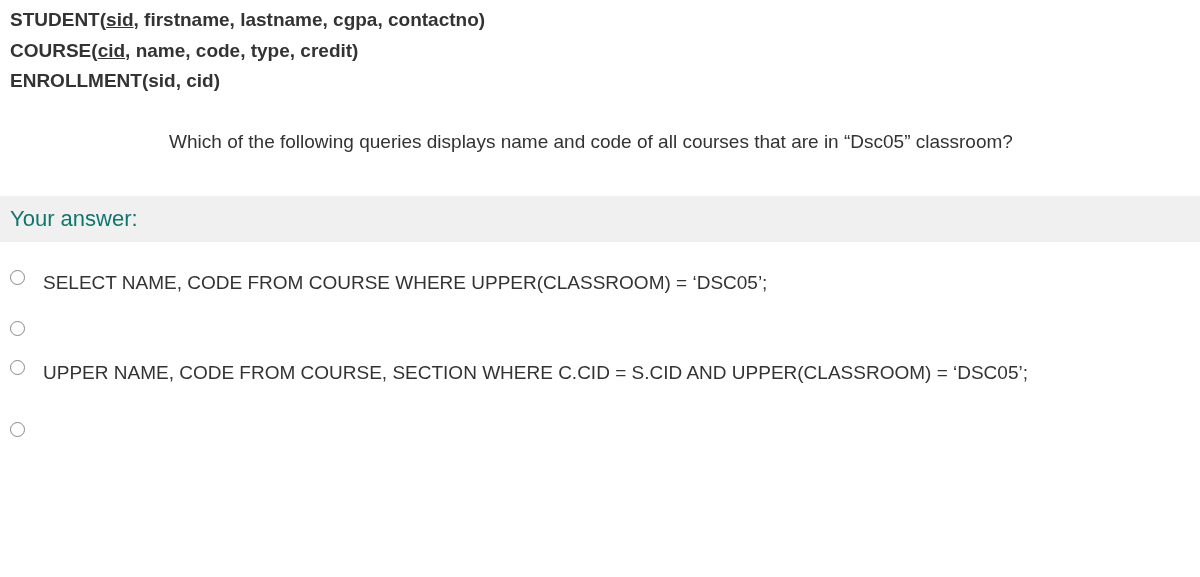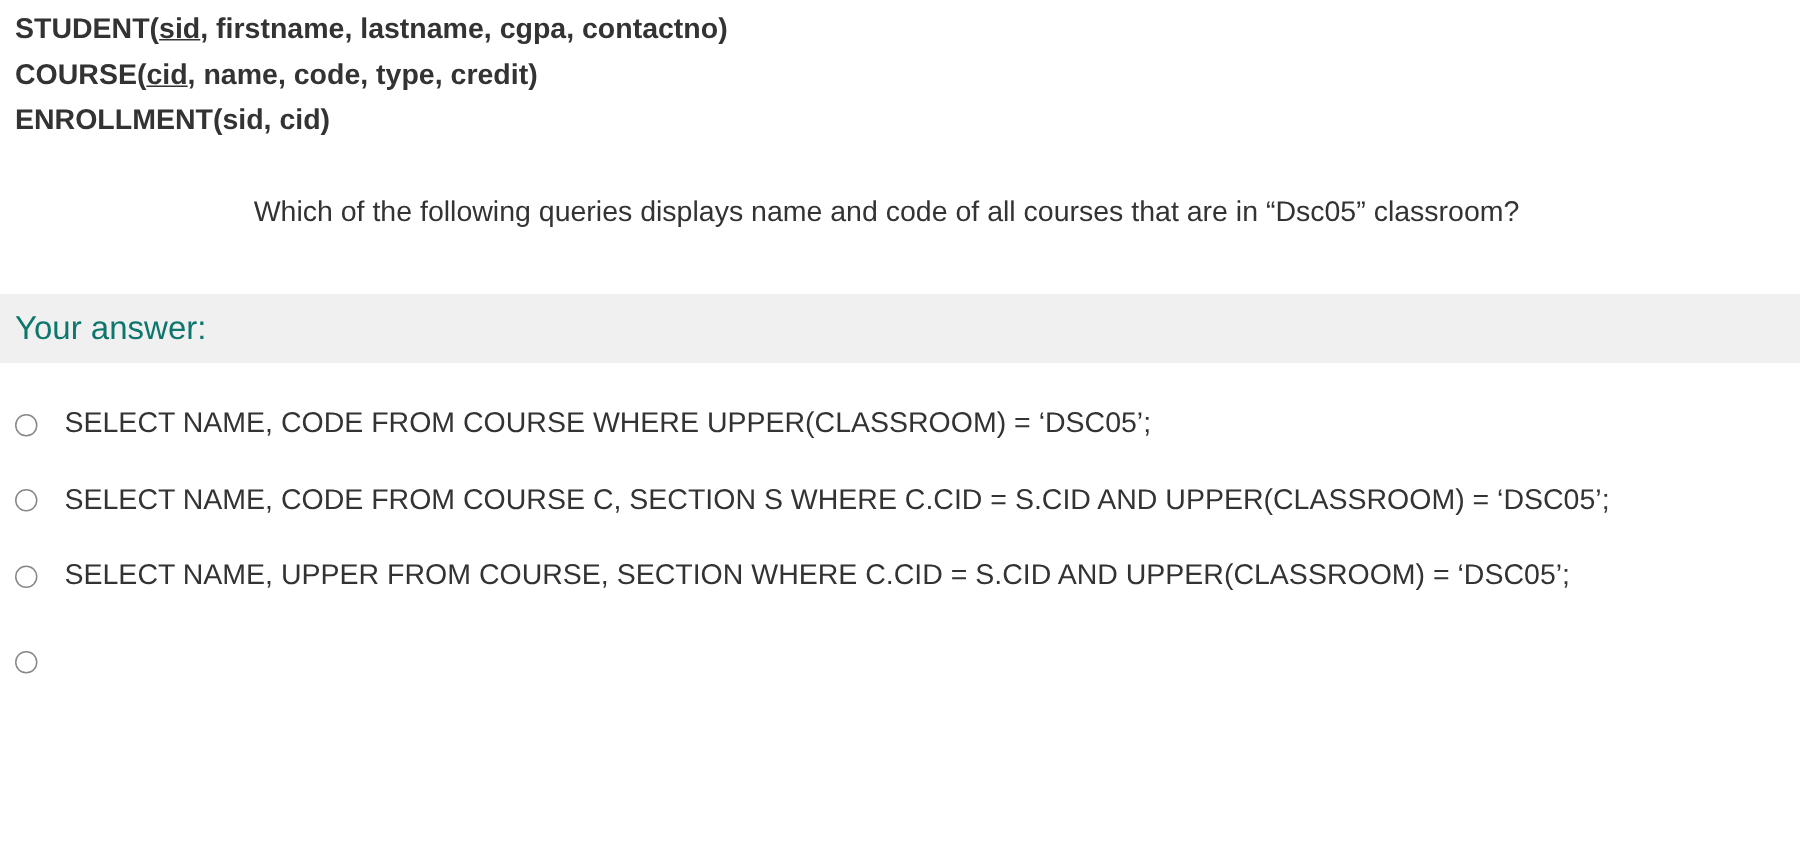--- a/index.html
+++ b/index.html
@@ -36,21 +36,20 @@
     padding: 10px 10px;
     font-size: 22px;
     color: #0f766e;
     margin-top: 30px;
   }
   .options {
     padding: 20px 10px 10px 10px;
   }
   .option {
     display: flex;
-    align-items: center;
     padding: 8px 0;
     margin-bottom: 8px;
   }
   .radio {
     flex: 0 0 auto;
     width: 15px;
     height: 15px;
     border: 1.5px solid #888;
     border-radius: 50%;
     margin-right: 18px;
@@ -81,23 +80,22 @@
 
 <div class="answer-header">Your answer:</div>
 
 <div class="options">
   <div class="option">
     <span class="radio"></span>
     <span class="option-text">SELECT NAME, CODE FROM COURSE WHERE UPPER(CLASSROOM) = ‘DSC05’;</span>
   </div>
   <div class="option">
     <span class="radio"></span>
-    <span class="option-text">SELECT NAME, CODE FROM COURSE C, SECTION S WHERE C.CID = S.CID AND UPPER(CLASSROOM) = ‘DSC05’;</span>
   </div>
   <div class="option">
     <span class="radio"></span>
-    <span class="option-text">SELECT NAME, UPPER FROM COURSE, SECTION WHERE C.CID = S.CID AND UPPER(CLASSROOM) = ‘DSC05’;</span>
+    <span class="option-text">UPPER NAME, CODE FROM COURSE, SECTION WHERE C.CID = S.CID AND UPPER(CLASSROOM) = ‘DSC05’;</span>
   </div>
   <div class="gap"></div>
   <div class="option">
     <span class="radio"></span>
   </div>
 </div>
 
 </body></html>

